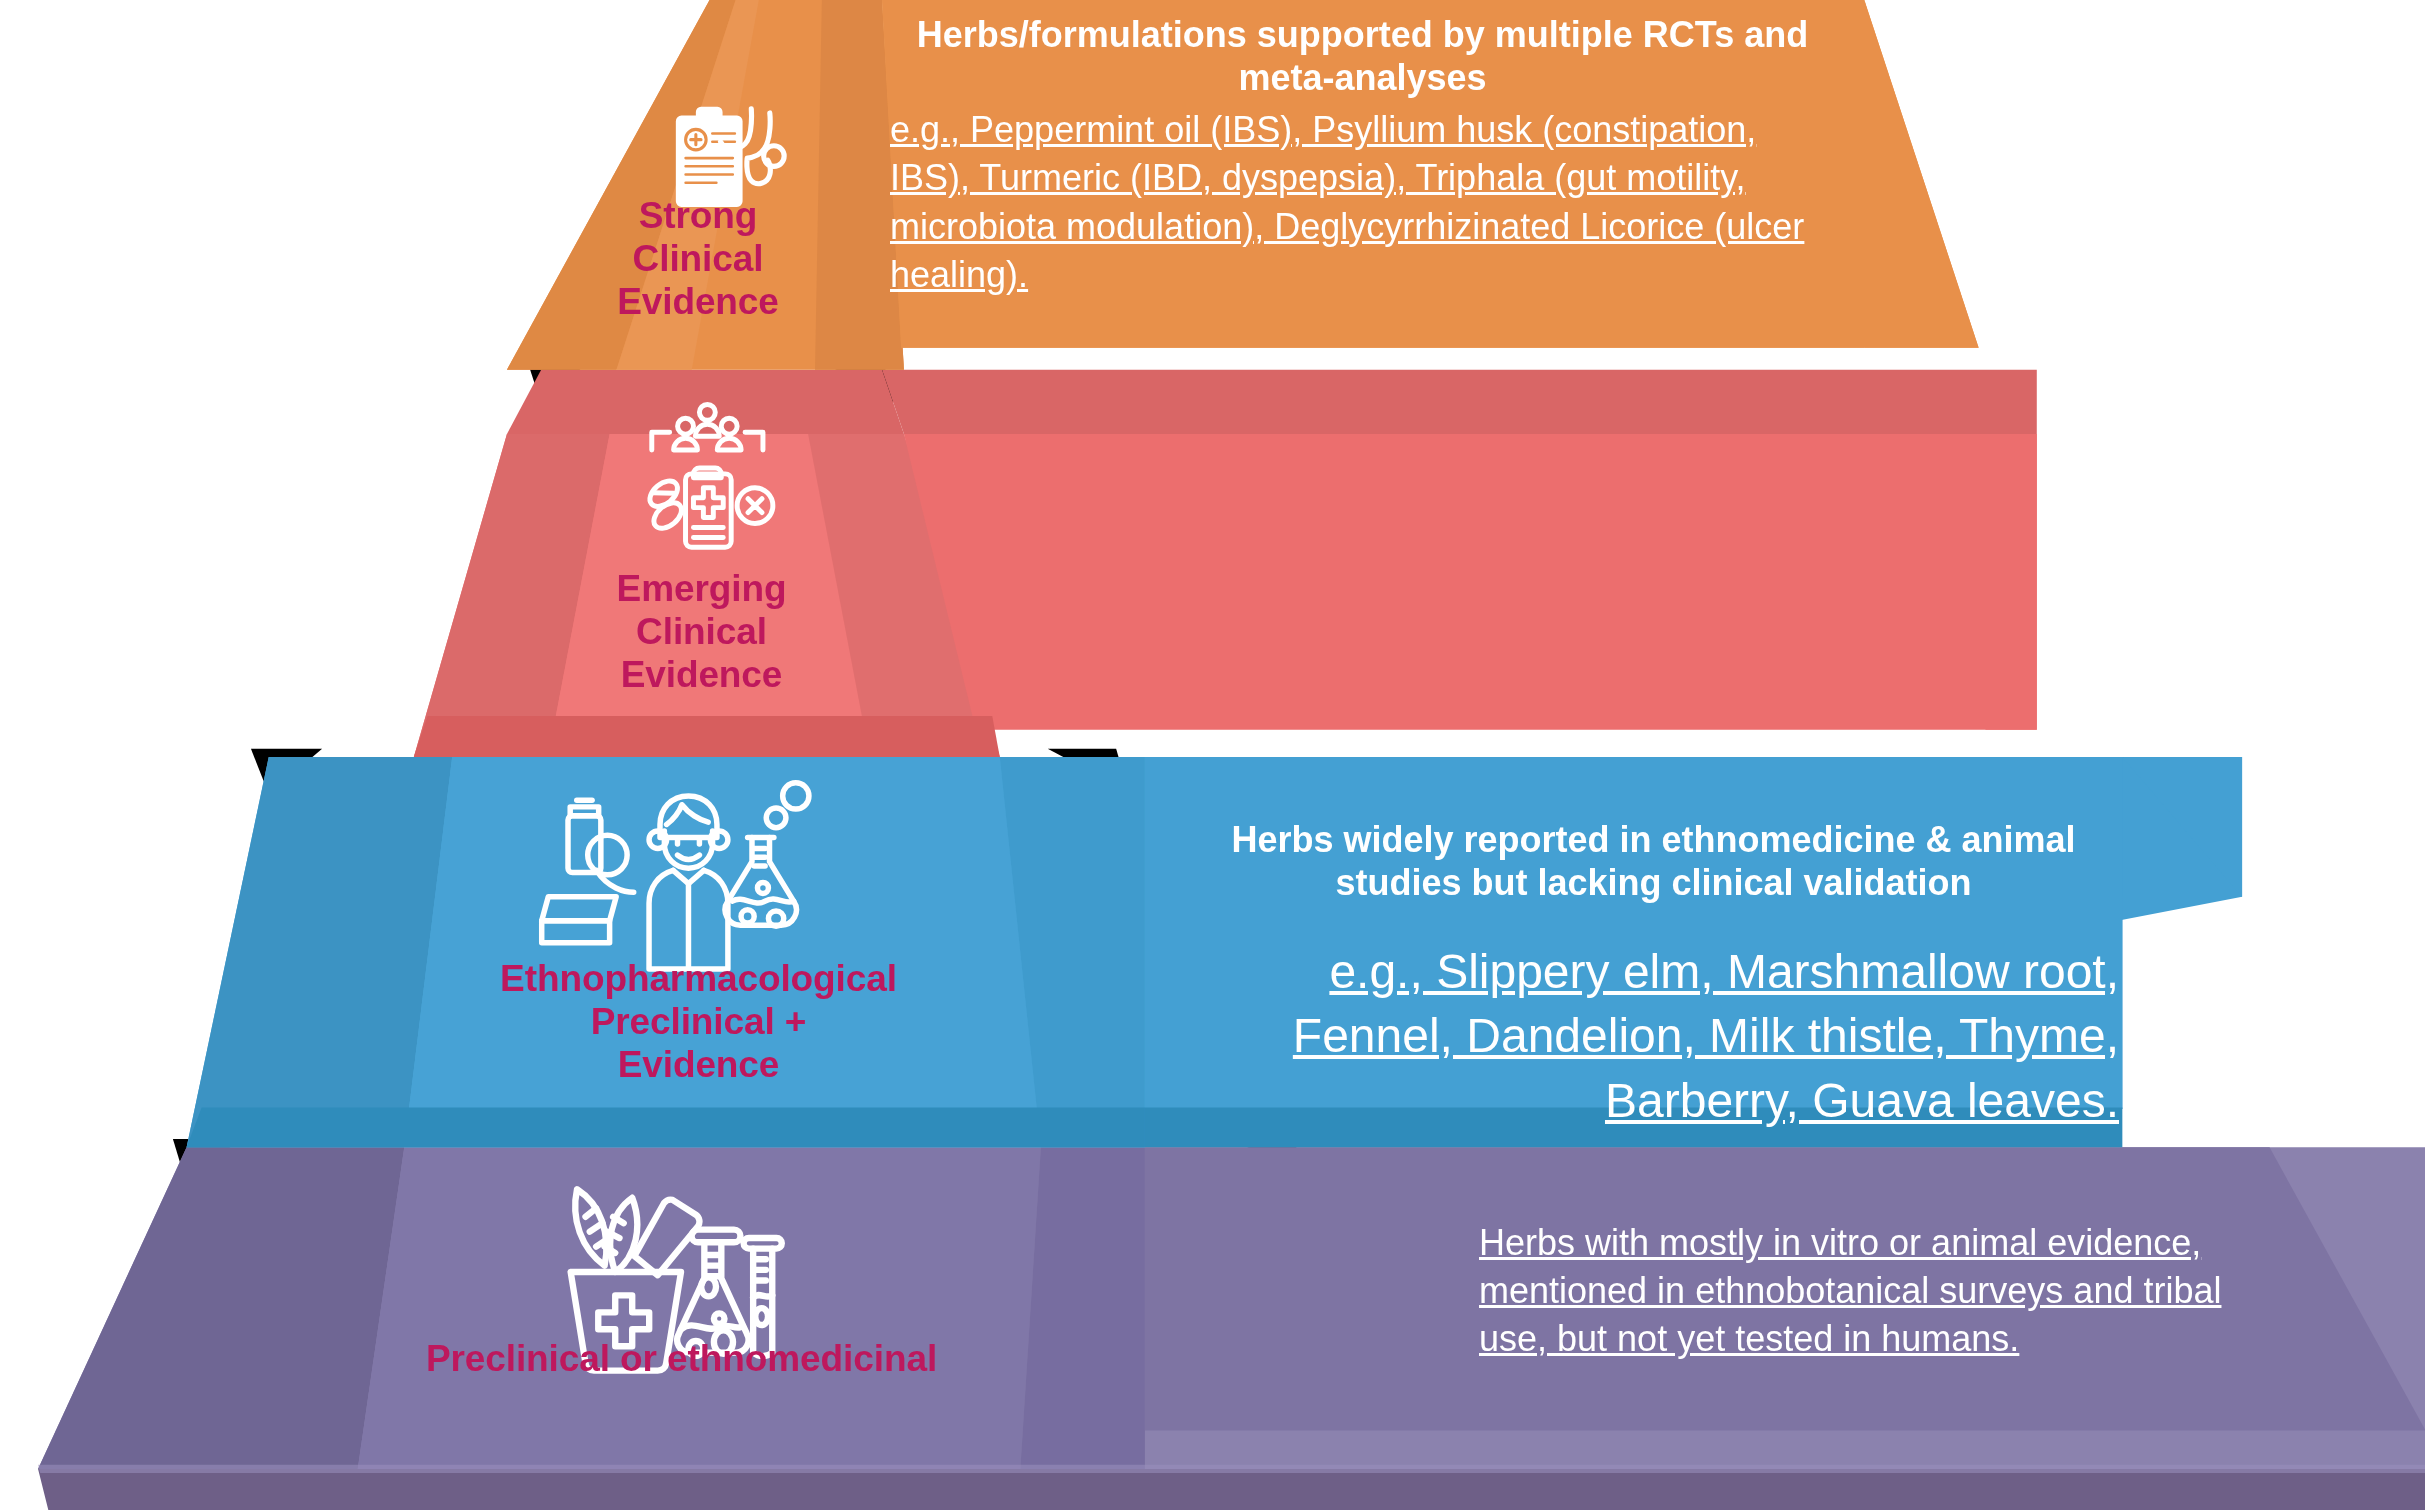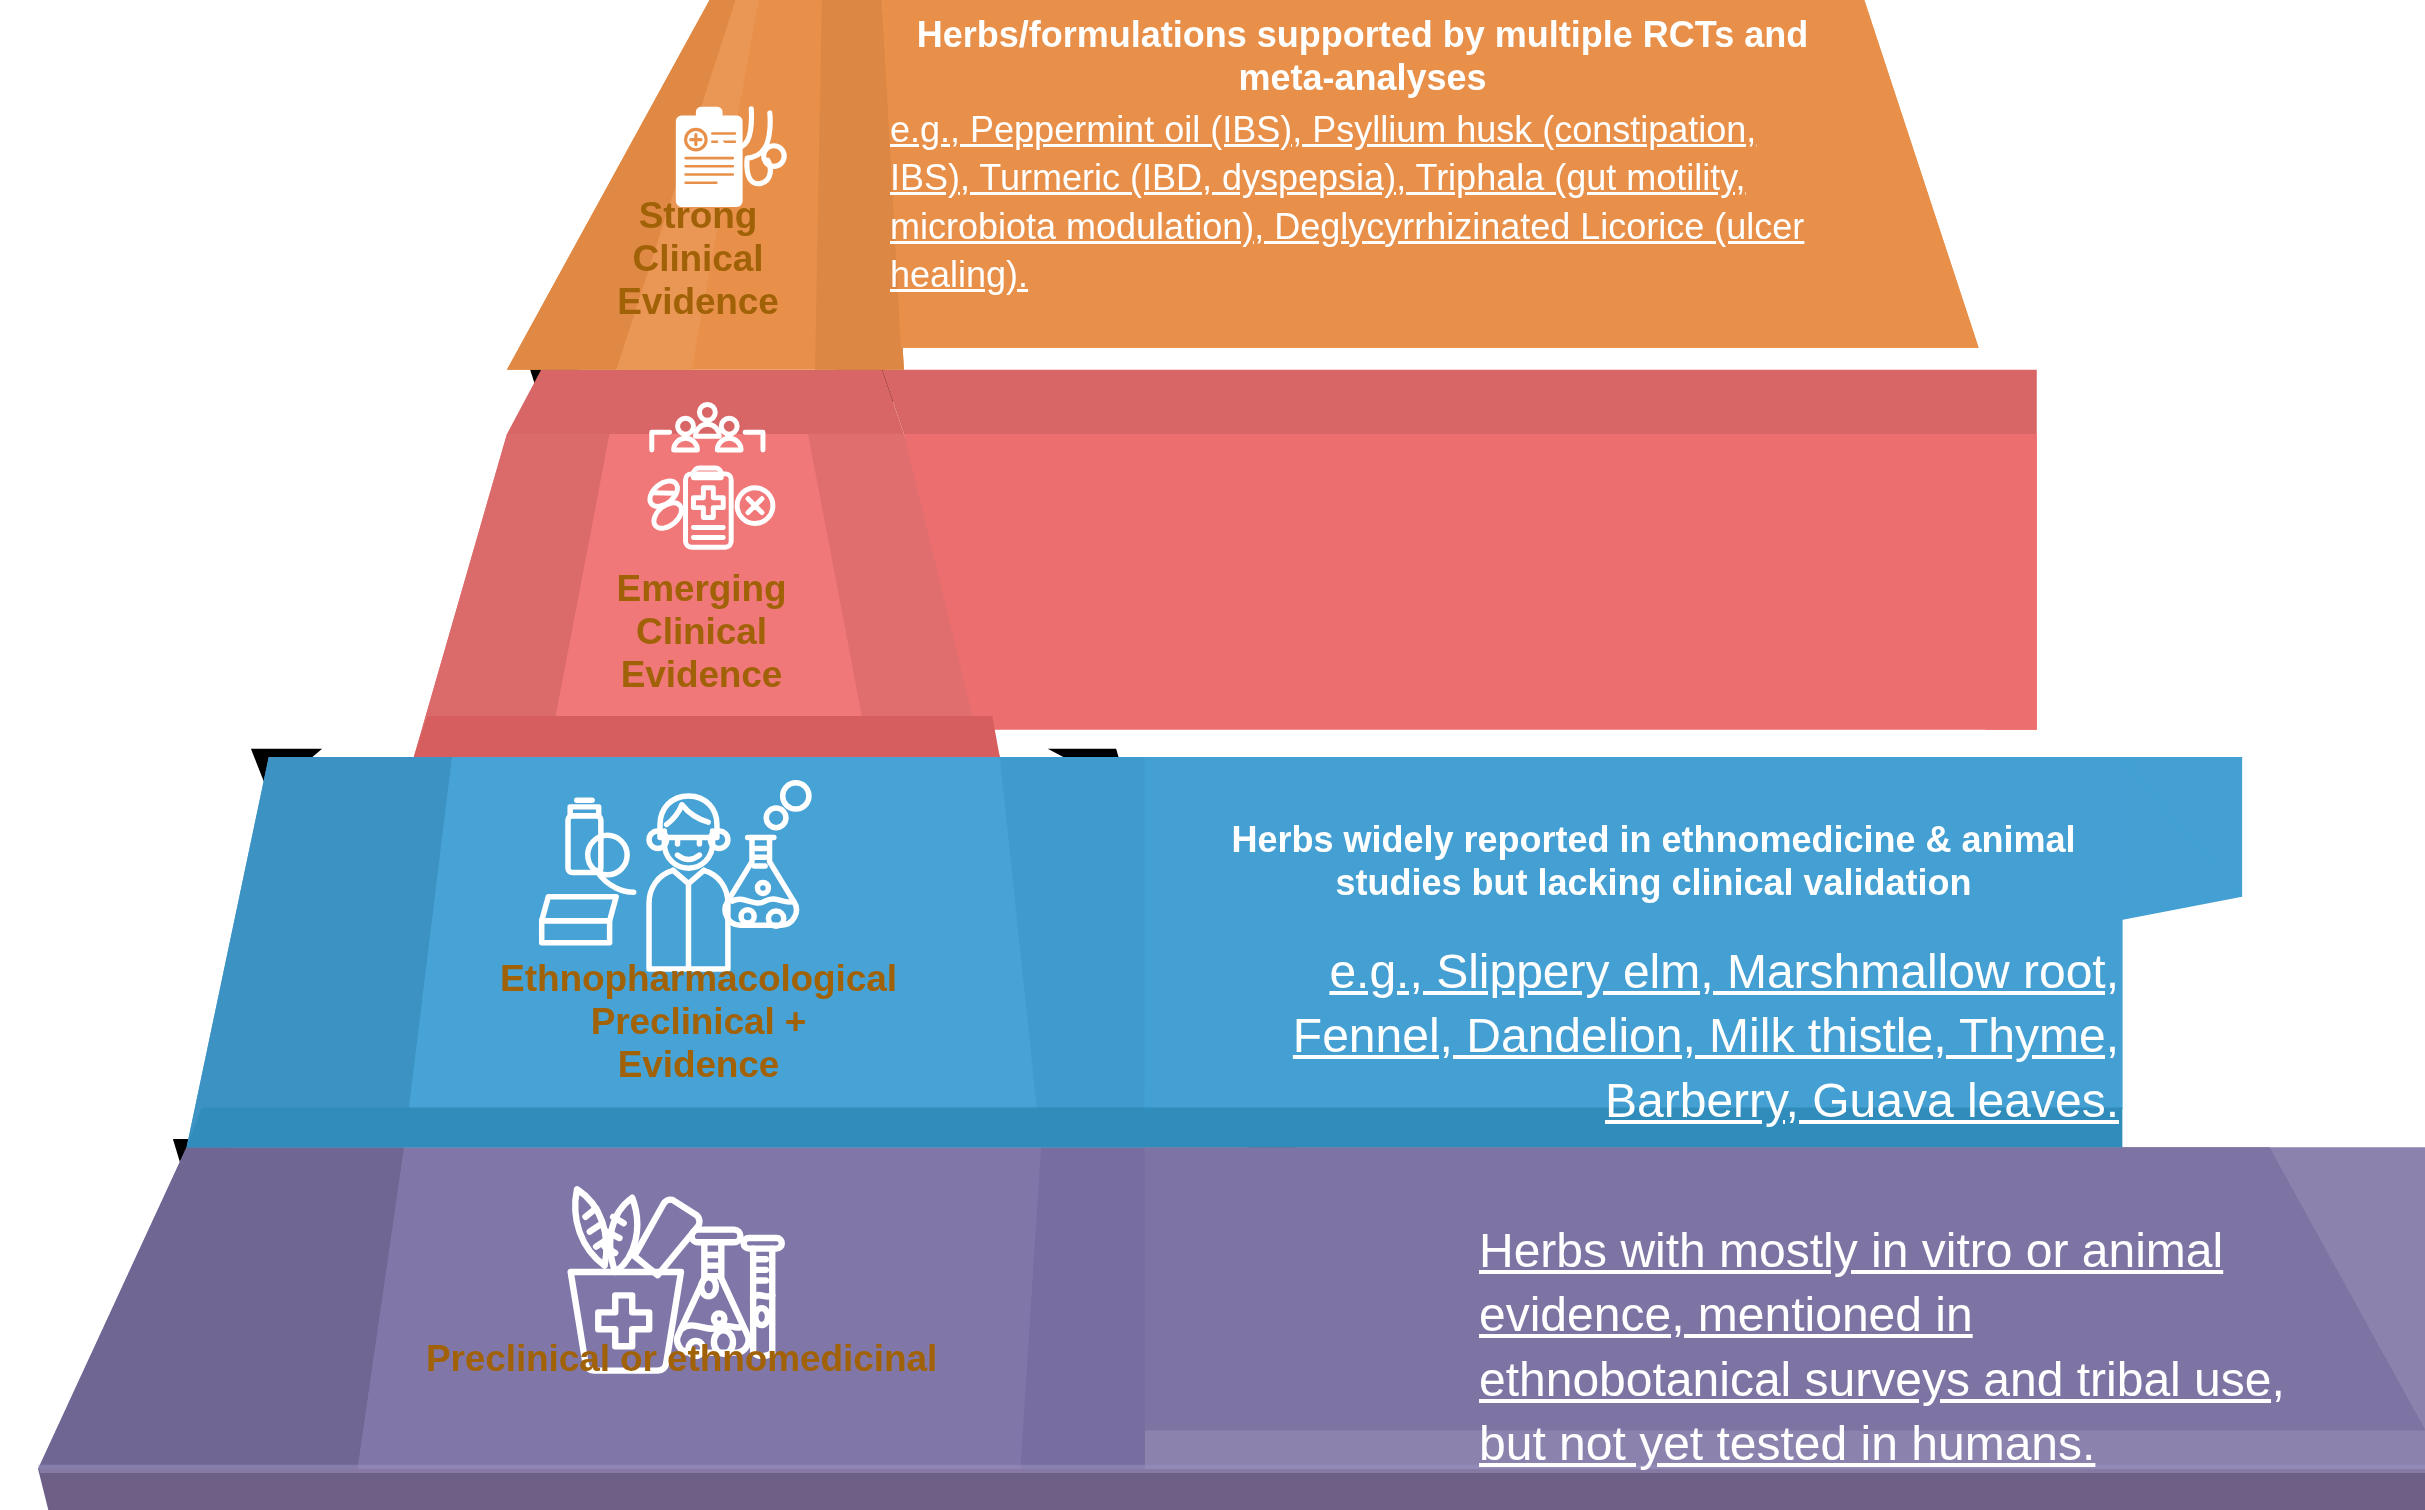--- a/index.html
+++ b/index.html
@@ -1,33 +1,33 @@
 <!DOCTYPE html>
 <html style="font-size:11px"><head>
 <meta charset="utf-8">
 <style>
   html,body{margin:0;padding:0;background:#ffffff;}
   body{width:2426px;height:1510px;overflow:hidden;font-family:"Liberation Sans",sans-serif;}
   #stage{position:relative;width:2426px;height:1510px;background:#fff;}
   #pyr{position:absolute;left:0;top:0;width:2426px;height:1510px;}
   .txtlayer{position:absolute;left:0;top:0;width:2426px;height:1510px;pointer-events:none;}
   .tier-label{
-    position:absolute;color:#a16207;font-weight:bold;text-align:center;
+    position:absolute;color:#be185d;font-weight:bold;text-align:center;
     line-height:1.16;letter-spacing:-0.1px;
   }
   .panel{position:absolute;color:#ffffff;}
   .panel .head{font-weight:bold;line-height:1.2;margin:0 0 6.8px 0;}
   .panel .body{font-weight:400;line-height:1.34;text-decoration:underline;}
   .t1 .head{font-size:36px;text-align:center;}
   .t1 .body{font-size:36px;text-align:left;}
   .t2 .head{font-size:36px;text-align:center;}
   .t2 .body{font-size:36px;text-align:left;}
   .t3 .head{font-size:36px;text-align:center;margin-top:24px;}
   .t3 .body{font-size:48px;text-align:right;}
-  .t4 .body{font-size:48px;text-align:left;}
+  .t4 .body{font-size:36px;text-align:left;}
   .lbl1{font-size:37px;}
   .lbl2{font-size:37px;}
   .lbl3{font-size:37px;}
   .lbl4{font-size:37px;}
 </style>
 </head>
 <body>
 
 <div id="stage">
 

